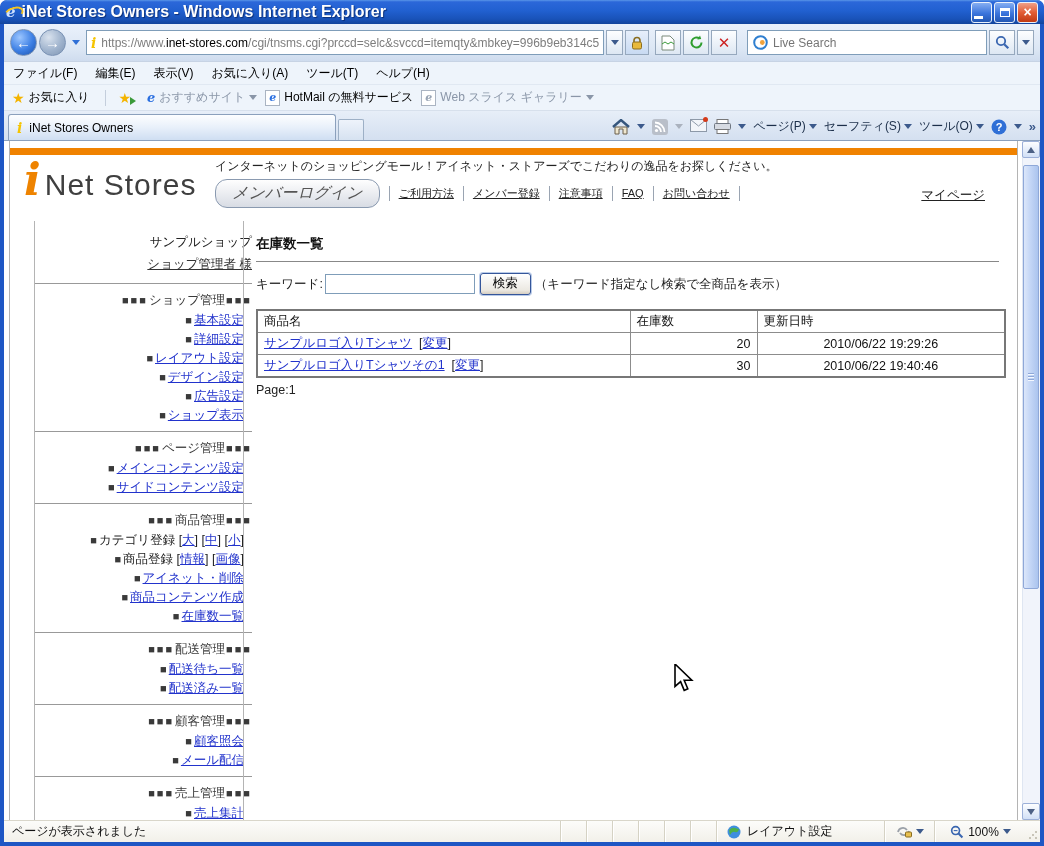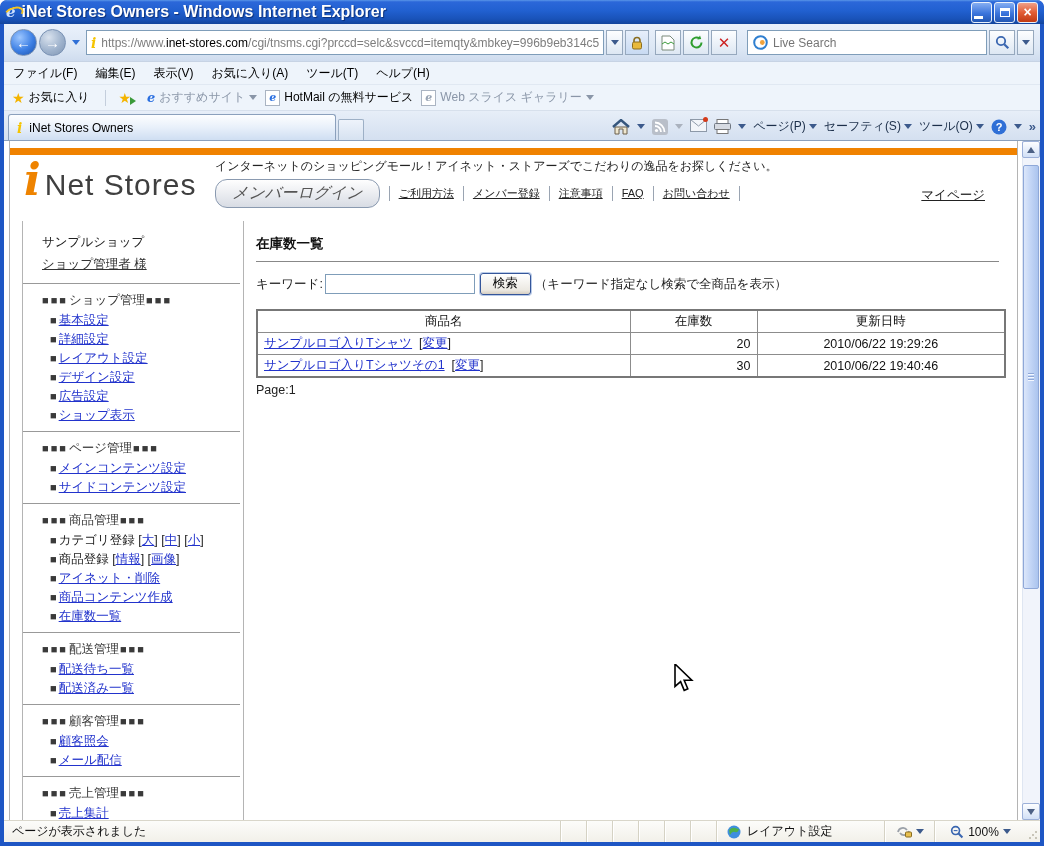--- a/index.html
+++ b/index.html
@@ -77,21 +77,21 @@
   .logo { position:absolute; left:14px; top:13px; white-space:nowrap; }
   .logo-i { font-family:"DejaVu Serif",serif; font-style:italic; font-weight:bold; font-size:44px; color:#ee8300; margin-right:4px; }
   .logo-text { font-size:30px; color:#3f3f3f; letter-spacing:1px; }
   .hnav { position:absolute; left:205px; top:38px; height:28px; display:flex; align-items:center; }
   .login-pill { border:1px solid #8a9ab0; border-radius:12px; padding:3px 16px; background:linear-gradient(180deg,#fefefe,#d8dce4); color:#555; font-size:16px;font-style:italic; }
   .hsep { width:1px; height:15px; background:#9aa4b2; margin:0 9px; }
   .hlink { color:#222; text-decoration:underline; font-size:11px; cursor:pointer; }
   .mypage { position:absolute; right:32px; top:46px; color:#222; text-decoration:underline; font-size:12.5px; cursor:pointer; }
 
   .pgbody { position:absolute; left:0; right:0; top:80px; bottom:0; }
-  .sidebar { position:absolute; left:12px; top:0; bottom:0; width:218px; border-left:1px solid #b4b4b4; padding:13px 0 0 19px; font-size:12.5px; color:#222; }
+  .sidebar { position:absolute; left:24px; top:0; bottom:0; width:218px; border-left:1px solid #b4b4b4; padding:13px 0 0 19px; font-size:12.5px; color:#222;text-align:right; }
   .side-sep-line { position:absolute; left:233px; top:0; bottom:0; width:1px; background:#b4b4b4; }
   .shop-name { margin-bottom:5px; }
   .manager { color:#333; text-decoration:underline; cursor:pointer; display:inline-block; margin-bottom:2px; }
   .sdiv { border-top:1px solid #999; margin:8px 0 8px -19px; }
   .sec-head { margin:2px 0 3px; color:#3a3a3a; }
   .decor { letter-spacing:2px; color:#3a3a3a; font-size:11px; }
   .sec-title { margin:0 1px; }
   .s-item { margin:3px 8px; line-height:16px; white-space:nowrap; }
   .blt { color:#3a3a3a; font-size:11px; margin-right:2px; }
   a.slink { color:#2233cc; text-decoration:underline; cursor:pointer; }
@@ -102,21 +102,21 @@
   .main { position:absolute; left:246px; right:18px; top:0; }
   .main-title { font-size:13.5px; font-weight:bold; color:#111; margin-top:14px; }
   .main-hr { border:0; border-top:1px solid #888; margin:8px 0 0; }
   .kwrow { display:flex; align-items:center; margin-top:11px; font-size:12.5px; color:#222; }
   .kw-input { width:150px; height:20px; border:1px solid #7f9db9; margin-left:2px; font-family:"Liberation Sans",sans-serif; padding:0 3px; }
   .search-btn { margin-left:5px; padding:1px 12px 2px; font-size:12.5px; color:#000; border:1px solid #35569a; border-radius:3px; background:linear-gradient(180deg,#ffffff,#ece9e2 80%,#d6cfc2); box-shadow:0 0 0 1px #b9cbe8; cursor:pointer; font-family:"Liberation Sans",sans-serif; }
   .kw-note { margin-left:4px; }
 
   table.stock { border-collapse:collapse; margin-top:14px; table-layout:fixed; width:748px; font-size:12.5px; color:#111; border:2px solid #777; }
   table.stock th, table.stock td { border:1px solid #8c8c8c; padding:2px 6px; height:17px; overflow:hidden; white-space:nowrap; }
-  table.stock th { font-weight:normal; text-align:center; }
+  table.stock th { font-weight:normal; text-align:left; }
   .col-name { width:373px; } .col-stock { width:127px; } .col-date { width:248px; }
   td.c-stock { text-align:right; padding-right:9px; }
   td.c-date { text-align:center; }
   a.tlink { color:#2233cc; text-decoration:underline; cursor:pointer; }
   .page-label { margin-top:5px; font-size:12.5px; color:#222; }
 
   
   .scrollbar { position:absolute; right:0; top:0; bottom:0; width:18px; background:#f1f4fb; box-shadow:inset 1px 0 0 #dfe6f2; }
   .sb-btn { position:absolute; left:0; width:18px; height:17px; background:linear-gradient(180deg,#fdfeff,#d2e0f6); border:1px solid #9cb0d8; border-radius:2px; display:flex; align-items:center; justify-content:center; }
   .sb-btn.up { top:0; } .sb-btn.down { bottom:0; }

